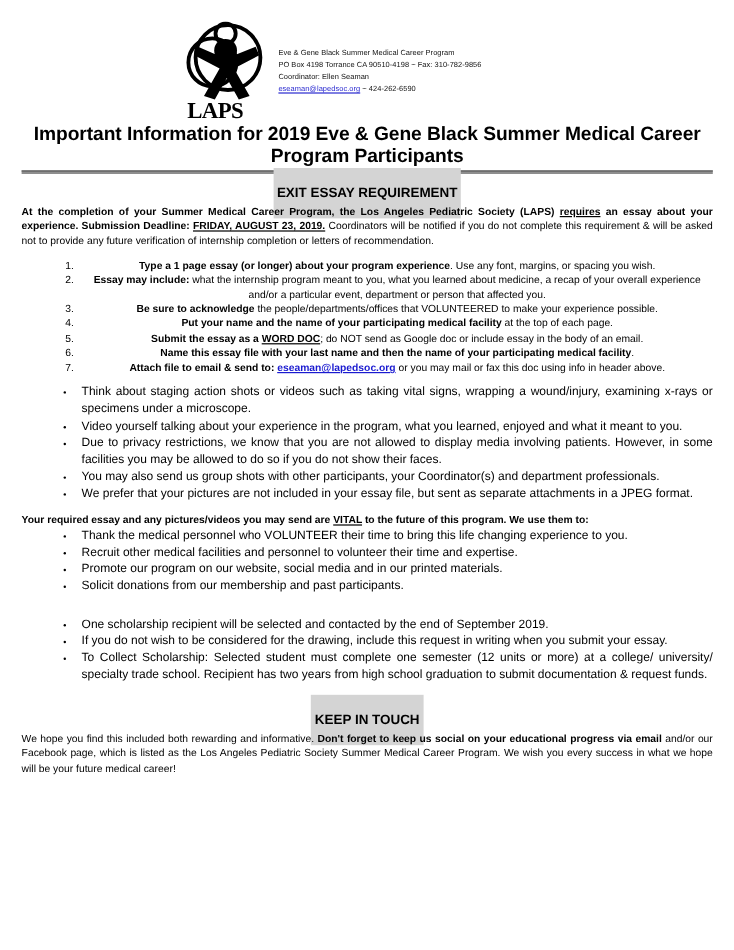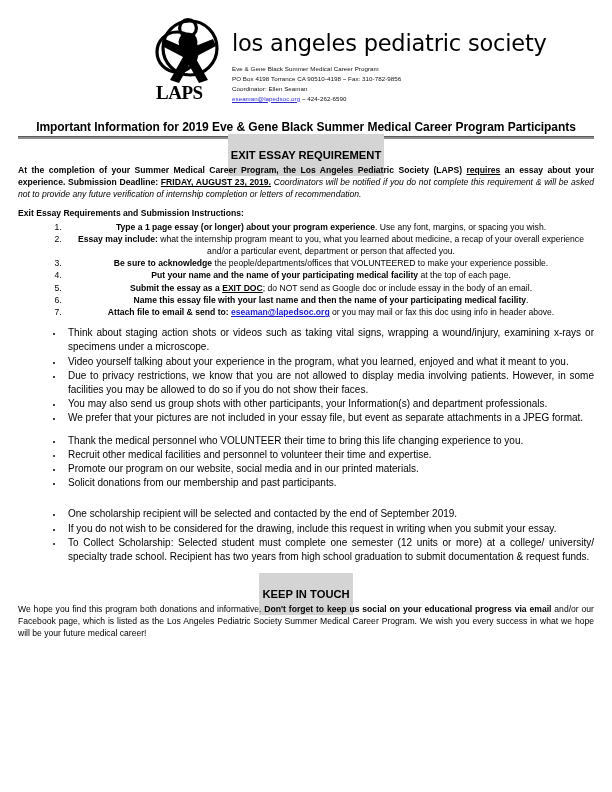--- a/index.html
+++ b/index.html
@@ -62,24 +62,24 @@
     color: #111;
     letter-spacing: 0.05px;
   }
   .org-lines .email {
     color: #2a2ad0;
     text-decoration: underline;
   }
 
   
   .doc-title {
-    margin-top: 16px;
+    margin-top: 2px;
     text-align: center;
     font-weight: 700;
-    font-size: 12px;
+    font-size: 16px;
     letter-spacing: -0.05px;
   }
   .rule {
     margin-top: 2px;
     height: 3px;
     background: #8e8e8e;
     border-top: 1px solid #5a5a5a;
     box-sizing: border-box;
   }
 
@@ -98,21 +98,21 @@
 
   
   .para {
     font-size: 8.6px;
     line-height: 1.42;
     text-align: justify;
     margin: 0;
   }
   .para.lead { font-weight: 700; }
   .spacer-sm { height: 7px; }
-  .ital { font-style: italic; font-weight: 400; }
+  .ital { font-weight: 400; }
   .u { text-decoration: underline; }
   .b { font-weight: 700; }
   .lnk { color: #1a1ad0; text-decoration: underline; font-weight: 700; }
 
   
   ol.num-list {
     margin: 1px 0 0 0;
     padding-left: 46px;
     font-size: 8.6px;
     line-height: 1.42;
@@ -148,66 +148,65 @@
         <circle cx="40" cy="30" r="27" fill="none" stroke="#000" stroke-width="3.2"></circle>
         <circle cx="27" cy="34" r="20" fill="none" stroke="#000" stroke-width="3.2"></circle>
         <circle cx="38" cy="10" r="8.4" fill="none" stroke="#000" stroke-width="3.2"></circle>
         <circle cx="38" cy="24" r="9.5" fill="#000"></circle>
         <path d="M38 31 L15 21 L12 28 L33 39 L20 62 L29 65 L39 47 L49 65 L58 62 L45 39 L66 28 L63 21 Z" fill="#000"></path>
       </svg>
       <div class="logo-text">LAPS</div>
     </div>
 
     <div class="org-block">
-      <div class="org-name">los angeles pediatric society</div>
       <div class="org-lines">
         <div>Eve &amp; Gene Black Summer Medical Career Program</div>
         <div>PO Box 4198  Torrance CA 90510-4198  ~ Fax: 310-782-9856</div>
         <div>Coordinator:  Ellen Seaman</div>
         <div><span class="email">eseaman@lapedsoc.org</span><span> ~ 424-262-6590</span></div>
       </div>
     </div>
   </div>
 
   <div class="doc-title">Important Information for 2019 Eve &amp; Gene Black Summer Medical Career Program Participants</div>
   <div class="rule"></div>
 
   <div class="section-head">
     <span>EXIT ESSAY REQUIREMENT</span>
   </div>
 
   <p class="para lead"><span>At the completion of your Summer Medical Career Program, the Los Angeles Pediatric Society (LAPS) </span><span class="u">requires</span><span> an essay about your experience. Submission Deadline: </span><span class="u">FRIDAY, AUGUST 23, 2019.</span><span class="ital"> Coordinators will be notified if you do not complete this requirement &amp; will be asked not to provide any future verification of internship completion or letters of recommendation.</span></p>
 
   <div class="spacer-sm"></div>
 
-  <p class="para lead">Exit Essay Requirements and Submission Instructions:</p>
 
   <ol class="num-list">
     <li><span class="b">Type a 1 page essay (or longer) about your program experience</span><span>. Use any font, margins, or spacing you wish.</span></li>
     <li><span class="b">Essay may include:</span><span> what the internship program meant to you, what you learned about medicine, a recap of your overall experience and/or a particular event, department or person that affected you.</span></li>
     <li><span class="b">Be sure to acknowledge</span><span> the people/departments/offices that VOLUNTEERED to make your experience possible.</span></li>
     <li><span class="b">Put your name and the name of your participating medical facility</span><span> at the top of each page.</span></li>
-    <li><span class="b">Submit the essay as a </span><span class="b u">EXIT DOC</span><span>; do NOT send as Google doc or include essay in the body of an email.</span></li>
+    <li><span class="b">Submit the essay as a </span><span class="b u">WORD DOC</span><span>; do NOT send as Google doc or include essay in the body of an email.</span></li>
     <li><span class="b">Name this essay file with your last name and then the name of your participating medical facility</span><span>.</span></li>
     <li><span class="b">Attach file to email &amp; send to: </span><span class="lnk">eseaman@lapedsoc.org</span><span> or you may mail or fax this doc using info in header above.</span></li>
   </ol>
 
   <div class="spacer-sm"></div>
 
 
   <ul class="bul-list">
     <li>Think about staging action shots or videos such as taking vital signs, wrapping a wound/injury, examining x-rays or specimens under a microscope.</li>
     <li>Video yourself talking about your experience in the program, what you learned, enjoyed and what it meant to you.</li>
     <li>Due to privacy restrictions, we know that you are not allowed to display media involving patients. However, in some facilities you may be allowed to do so if you do not show their faces.</li>
-    <li>You may also send us group shots with other participants, your Information(s) and department professionals.</li>
-    <li>We prefer that your pictures are not included in your essay file, but event as separate attachments in a JPEG format.</li>
+    <li>You may also send us group shots with other participants, your Coordinator(s) and department professionals.</li>
+    <li>We prefer that your pictures are not included in your essay file, but sent as separate attachments in a JPEG format.</li>
   </ul>
 
   <div class="spacer-sm"></div>
 
+  <p class="para lead"><span>Your required essay and any pictures/videos you may send are </span><span class="u">VITAL</span><span> to the future of this program. We use them to:</span></p>
 
   <ul class="bul-list">
     <li>Thank the medical personnel who VOLUNTEER their time to bring this life changing experience to you.</li>
     <li>Recruit other medical facilities and personnel to volunteer their time and expertise.</li>
     <li>Promote our program on our website, social media and in our printed materials.</li>
     <li>Solicit donations from our membership and past participants.</li>
   </ul>
 
   <div style="height:16px"></div>
 
@@ -218,15 +217,15 @@
     <li>If you do not wish to be considered for the drawing, include this request in writing when you submit your essay.</li>
     <li>To Collect Scholarship: Selected student must complete one semester (12 units or more) at a college/ university/ specialty trade school. Recipient has two years from high school graduation to submit documentation &amp; request funds.</li>
   </ul>
 
   <div style="height:14px"></div>
 
   <div class="section-head">
     <span>KEEP IN TOUCH</span>
   </div>
 
-  <p class="para"><span>We hope you find this program both donations and informative. </span><span class="b">Don't forget to keep us social on your educational progress via email</span><span> and/or our Facebook page, which is listed as the Los Angeles Pediatric Society Summer Medical Career Program. We wish you every success in what we hope will be your future medical career!</span></p>
+  <p class="para"><span>We hope you find this included both rewarding and informative. </span><span class="b">Don't forget to keep us social on your educational progress via email</span><span> and/or our Facebook page, which is listed as the Los Angeles Pediatric Society Summer Medical Career Program. We wish you every success in what we hope will be your future medical career!</span></p>
 
 </div>
 
 </body></html>

